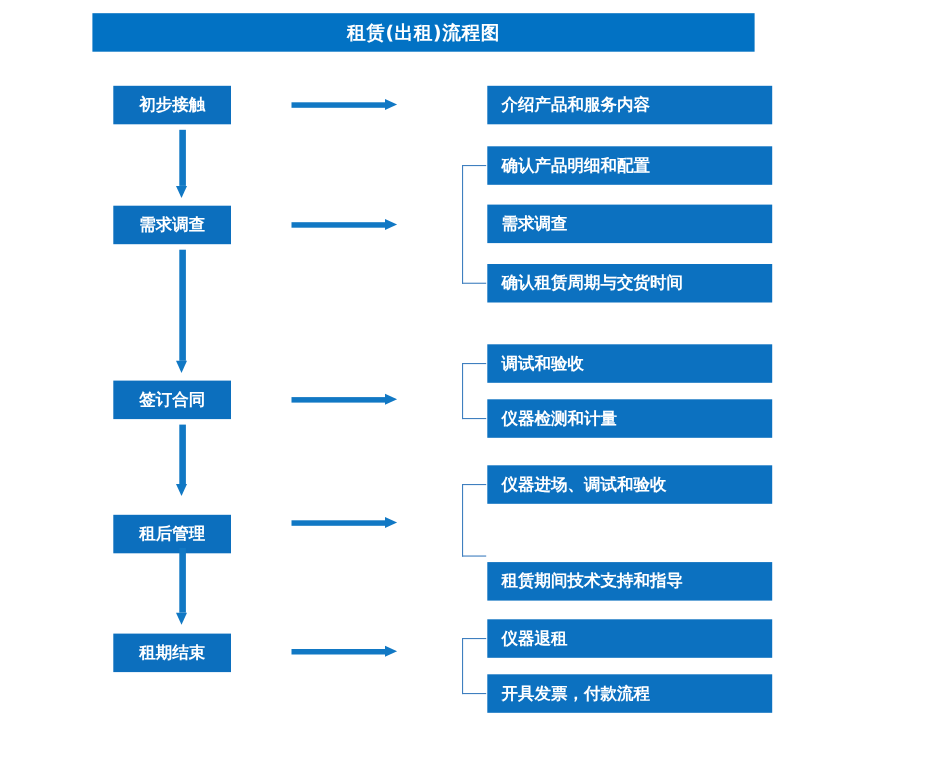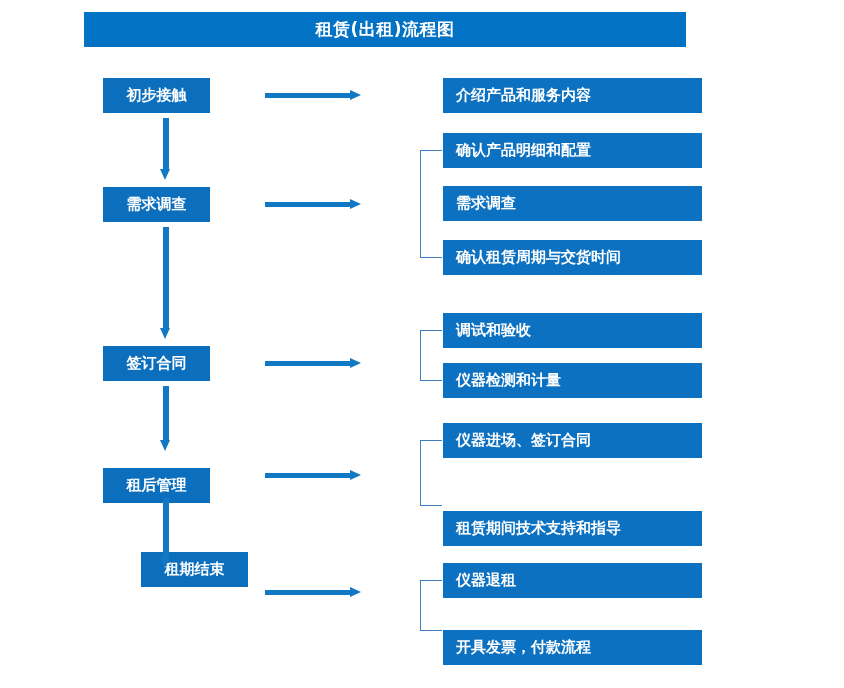--- a/index.html
+++ b/index.html
@@ -130,33 +130,33 @@
 
 <div id="canvas">
 
   <div class="title-bar">租赁(出租)流程图</div>
 
   <div id="stage-layer">
       <div class="node stage" style="top: 78px;">初步接触</div>
       <div class="node stage" style="top: 187px;">需求调查</div>
       <div class="node stage" style="top: 346px;">签订合同</div>
       <div class="node stage" style="top: 468px;">租后管理</div>
-      <div class="node stage" style="top: 552px; margin-left: 38px;">租期结束</div>
+      <div class="node stage" style="top: 576px;">租期结束</div>
     </div>
   <div id="task-layer">
       <div class="node task" style="top: 78px;">介绍产品和服务内容</div>
       <div class="node task" style="top: 133px;">确认产品明细和配置</div>
       <div class="node task" style="top: 186px;">需求调查</div>
       <div class="node task" style="top: 240px; text-align: right;">确认租赁周期与交货时间</div>
       <div class="node task" style="top: 313px;">调试和验收</div>
       <div class="node task" style="top: 363px;">仪器检测和计量</div>
-      <div class="node task" style="top: 423px;">仪器进场、签订合同</div>
+      <div class="node task" style="top: 423px;">仪器进场、调试和验收</div>
       <div class="node task" style="top: 511px;">租赁期间技术支持和指导</div>
       <div class="node task" style="top: 563px;">仪器退租</div>
-      <div class="node task" style="top: 630px;">开具发票，付款流程</div>
+      <div class="node task" style="top: 613px;">开具发票，付款流程</div>
     </div>
   <div id="bracket-layer">
       <div class="bracket" style="top: 150px; height: 108px;"></div>
       <div class="bracket" style="top: 330px; height: 51px;"></div>
       <div class="bracket" style="top: 440px; height: 66px;"></div>
       <div class="bracket" style="top: 580px; height: 51px;"></div>
     </div>
   <div id="varrow-layer">
       <div class="v-arrow" style="top: 118px; height: 62px;">
         <div class="shaft" style="height: 51px;"></div>

